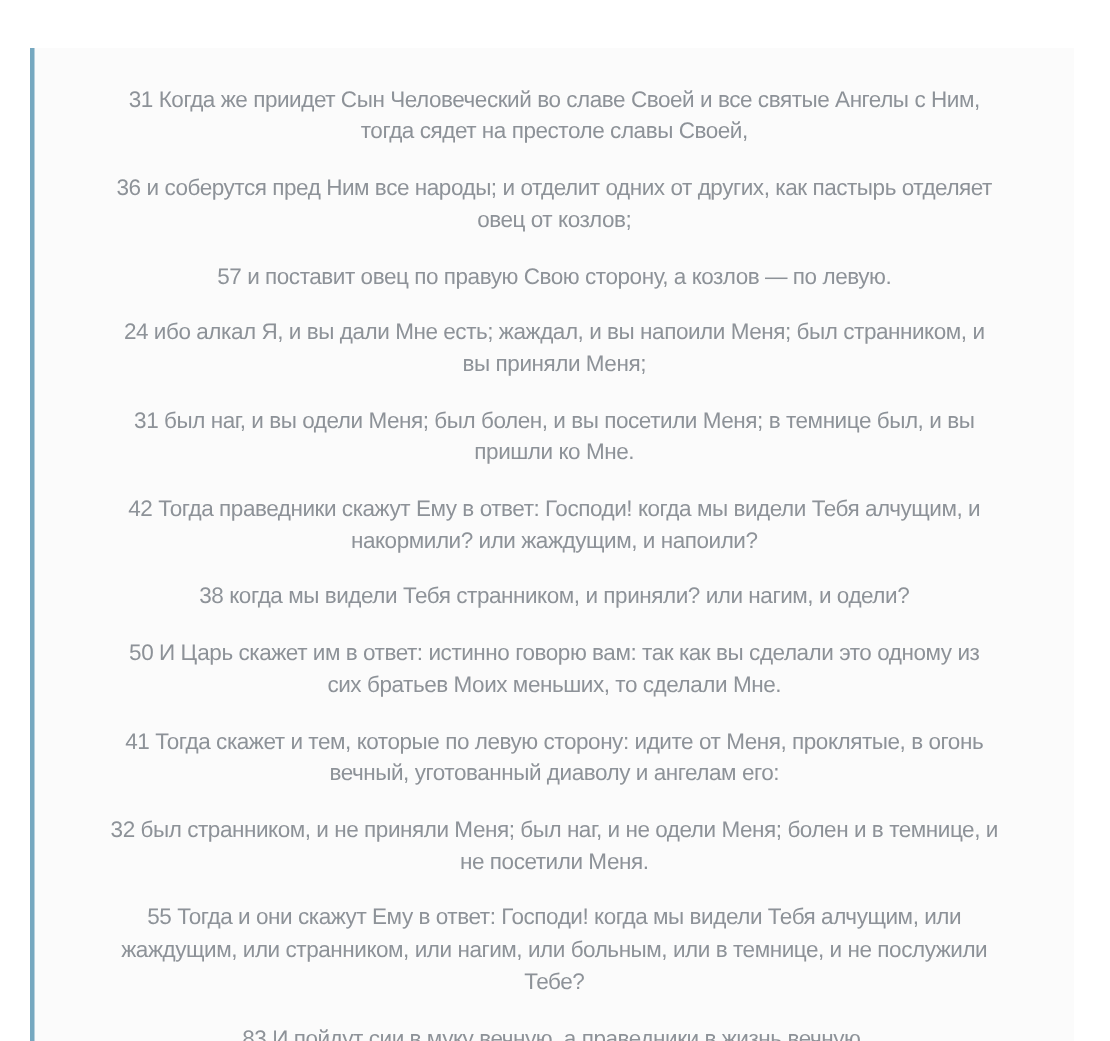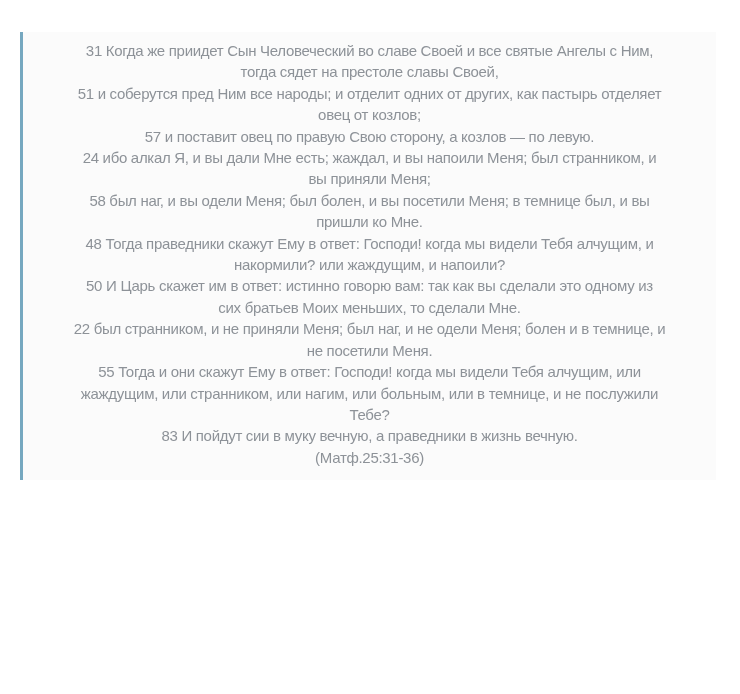--- a/index.html
+++ b/index.html
@@ -25,43 +25,46 @@
     border-left:3px solid var(--accent);
     background:var(--quote-bg);
     padding:8px 16px 12px 16px;
     text-align:center;
     color:var(--quote-text);
     font-size:15px;
     line-height:21.4px;
     letter-spacing:-0.3px;
   }
   .verse{
-    margin:0;
+    margin:16px;
     white-space:pre-line;
   }
 </style>
 </head>
 <body>
 
 <blockquote class="quote">
   <div>
       <p class="verse">31 Когда же приидет Сын Человеческий во славе Своей и все святые Ангелы с Ним,
 тогда сядет на престоле славы Своей,</p>
-      <p class="verse">51 и соберутся пред Ним все народы; и отделит одних от других, как пастырь отделяет
+      <p class="verse">36 и соберутся пред Ним все народы; и отделит одних от других, как пастырь отделяет
 овец от козлов;</p>
       <p class="verse">57 и поставит овец по правую Свою сторону, а козлов — по левую.</p>
       <p class="verse">24 ибо алкал Я, и вы дали Мне есть; жаждал, и вы напоили Меня; был странником, и
 вы приняли Меня;</p>
-      <p class="verse">58 был наг, и вы одели Меня; был болен, и вы посетили Меня; в темнице был, и вы
+      <p class="verse">31 был наг, и вы одели Меня; был болен, и вы посетили Меня; в темнице был, и вы
 пришли ко Мне.</p>
-      <p class="verse">48 Тогда праведники скажут Ему в ответ: Господи! когда мы видели Тебя алчущим, и
+      <p class="verse">42 Тогда праведники скажут Ему в ответ: Господи! когда мы видели Тебя алчущим, и
 накормили? или жаждущим, и напоили?</p>
+      <p class="verse">38 когда мы видели Тебя странником, и приняли? или нагим, и одели?</p>
       <p class="verse">50 И Царь скажет им в ответ: истинно говорю вам: так как вы сделали это одному из
 сих братьев Моих меньших, то сделали Мне.</p>
-      <p class="verse">22 был странником, и не приняли Меня; был наг, и не одели Меня; болен и в темнице, и
+      <p class="verse">41 Тогда скажет и тем, которые по левую сторону: идите от Меня, проклятые, в огонь
+вечный, уготованный диаволу и ангелам его:</p>
+      <p class="verse">32 был странником, и не приняли Меня; был наг, и не одели Меня; болен и в темнице, и
 не посетили Меня.</p>
       <p class="verse">55 Тогда и они скажут Ему в ответ: Господи! когда мы видели Тебя алчущим, или
 жаждущим, или странником, или нагим, или больным, или в темнице, и не послужили
 Тебе?</p>
       <p class="verse">83 И пойдут сии в муку вечную, а праведники в жизнь вечную.</p>
     </div>
   <div class="verse">(Матф.25:31-36)</div>
 </blockquote>
 
 </body></html>

